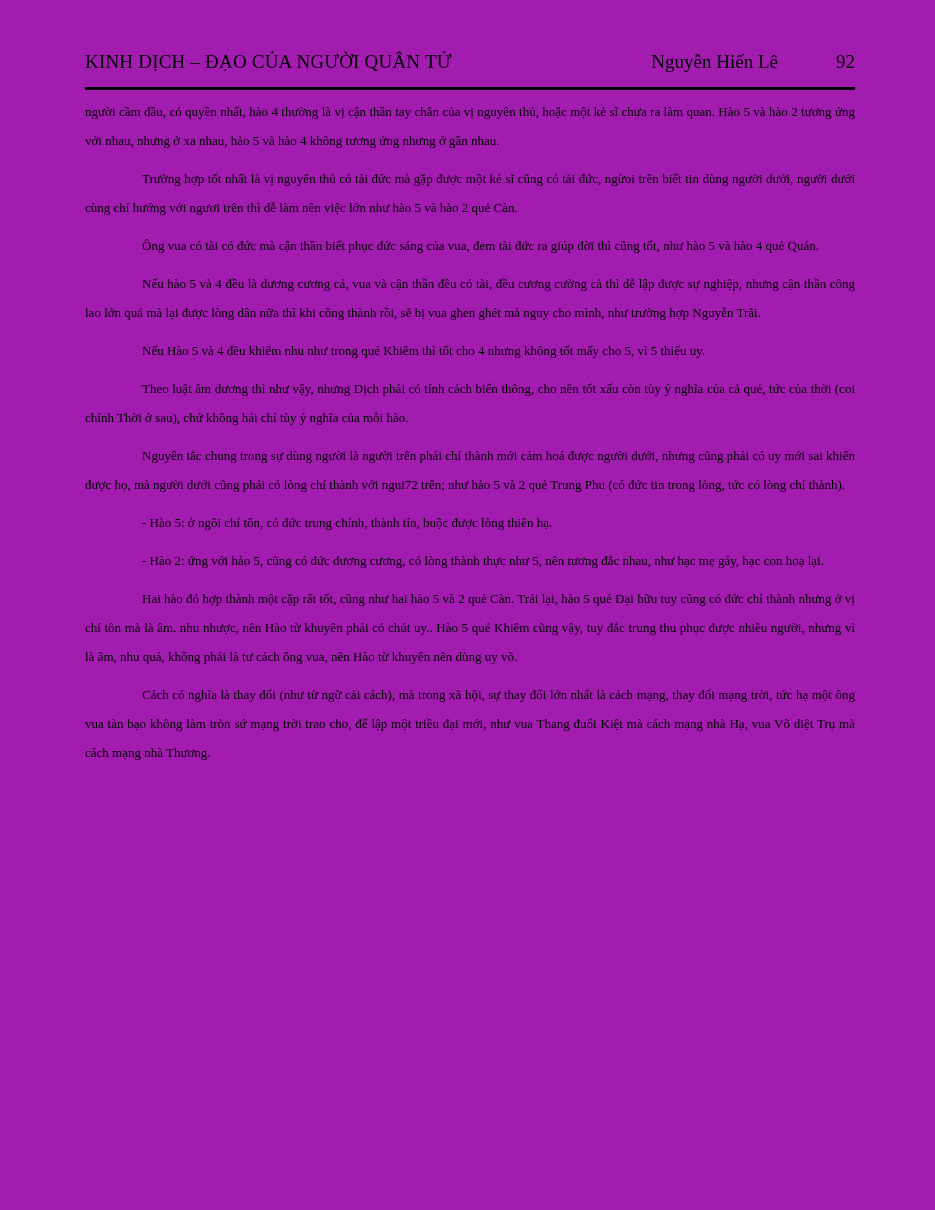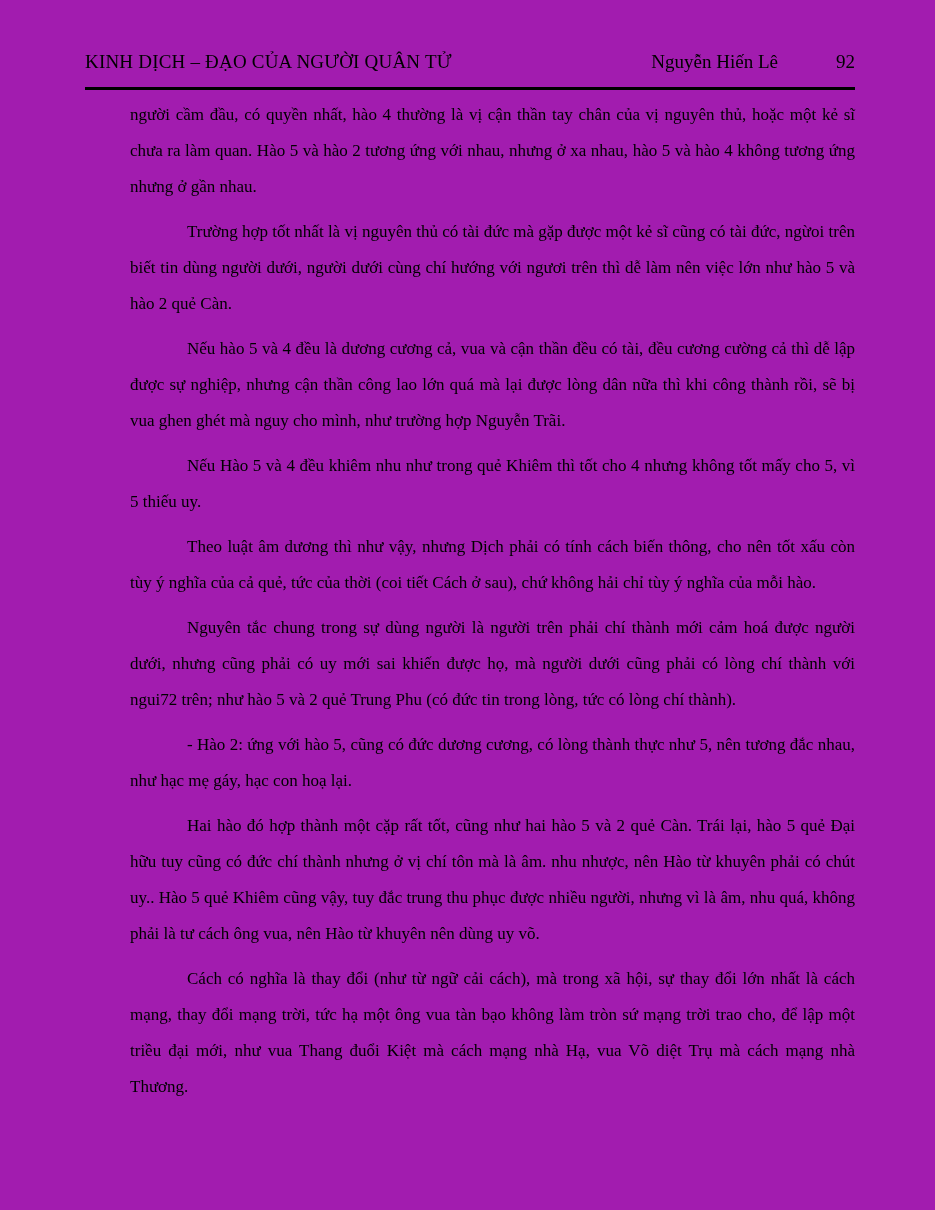--- a/index.html
+++ b/index.html
@@ -36,24 +36,23 @@
     text-align: right;
   }
   .rule {
     margin-top: 13px;
     height: 3px;
     background: #000000;
     width: 100%;
   }
   .body-text {
     margin-top: 7px;
-    font-size: 17px;
-    line-height: 36px;
+    font-size: 13px;
+    line-height: 29px;
     text-align: justify;
-    margin-left: 45px;
   }
   .body-text p {
     margin: 0 0 9px 0;
     text-indent: 57px;
   }
   .body-text p.no-indent {
     text-indent: 0;
   }
 </style>
 </head>
@@ -65,22 +64,24 @@
     <span class="title">KINH DỊCH – ĐẠO CỦA NGƯỜI QUÂN TỬ</span>
     <span class="author">Nguyễn Hiến Lê</span>
     <span class="pagenum">92</span>
   </div>
 
   <div class="rule"></div>
 
   <main class="body-text" id="body-text">
       <p class="no-indent">người cầm đầu, có quyền nhất, hào 4 thường là vị cận thần tay chân của vị nguyên thủ, hoặc một kẻ sĩ chưa ra làm quan. Hào 5 và hào 2 tương ứng với nhau, nhưng ở xa nhau, hào 5 và hào 4 không tương ứng nhưng ở gần nhau.</p>
       <p>Trường hợp tốt nhất là vị nguyên thủ có tài đức mà gặp được một kẻ sĩ cũng có tài đức, ngừoi trên biết tin dùng người dưới, người dưới cùng chí hướng với ngươi trên thì dễ làm nên việc lớn như hào 5 và hào 2 quẻ Càn.</p>
+      <p>Ông vua có tài có đức mà cận thần biết phục đức sáng của vua, đem tài đức ra giúp đời thì cũng tốt, như hào 5 và hào 4 quẻ Quán.</p>
       <p>Nếu hào 5 và 4 đều là dương cương cả, vua và cận thần đều có tài, đều cương cường cả thì dễ lập được sự nghiệp, nhưng cận thần công lao lớn quá mà lại được lòng dân nữa thì khi công thành rồi, sẽ bị vua ghen ghét mà nguy cho mình, như trường hợp Nguyễn Trãi.</p>
       <p>Nếu Hào 5 và 4 đều khiêm nhu như trong quẻ Khiêm thì tốt cho 4 nhưng không tốt mấy cho 5, vì 5 thiếu uy.</p>
-      <p>Theo luật âm dương thì như vậy, nhưng Dịch phải có tính cách biến thông, cho nên tốt xấu còn tùy ý nghĩa của cả quẻ, tức của thời (coi tiết Cách ở sau), chứ không hải chỉ tùy ý nghĩa của mỗi hào.</p>
+      <p>Theo luật âm dương thì như vậy, nhưng Dịch phải có tính cách biến thông, cho nên tốt xấu còn tùy ý nghĩa của cả quẻ, tức của thời (coi chính Thời ở sau), chứ không hải chỉ tùy ý nghĩa của mỗi hào.</p>
       <p>Nguyên tắc chung trong sự dùng người là người trên phải chí thành mới cảm hoá được người dưới, nhưng cũng phải có uy mới sai khiến được họ, mà người dưới cũng phải có lòng chí thành với ngui72 trên; như hào 5 và 2 quẻ Trung Phu (có đức tin trong lòng, tức có lòng chí thành).</p>
+      <p>- Hào 5: ở ngôi chí tôn, có đức trung chính, thành tín, buộc được lòng thiên hạ.</p>
       <p>- Hào 2: ứng với hào 5, cũng có đức dương cương, có lòng thành thực như 5, nên tương đắc nhau, như hạc mẹ gáy, hạc con hoạ lại.</p>
       <p>Hai hào đó hợp thành một cặp rất tốt, cũng như hai hào 5 và 2 quẻ Càn. Trái lại, hào 5 quẻ Đại hữu tuy cũng có đức chí thành nhưng ở vị chí tôn mà là âm. nhu nhược, nên Hào từ khuyên phải có chút uy.. Hào 5 quẻ Khiêm cũng vậy, tuy đắc trung thu phục được nhiều người, nhưng vì là âm, nhu quá, không phải là tư cách ông vua, nên Hào từ khuyên nên dùng uy võ.</p>
       <p>Cách có nghĩa là thay đổi (như từ ngữ cải cách), mà trong xã hội, sự thay đổi lớn nhất là cách mạng, thay đổi mạng trời, tức hạ một ông vua tàn bạo không làm tròn sứ mạng trời trao cho, để lập một triều đại mới, như vua Thang đuổi Kiệt mà cách mạng nhà Hạ, vua Võ diệt Trụ mà cách mạng nhà Thương.</p>
     </main>
 
 </div>
 
 </body></html>

